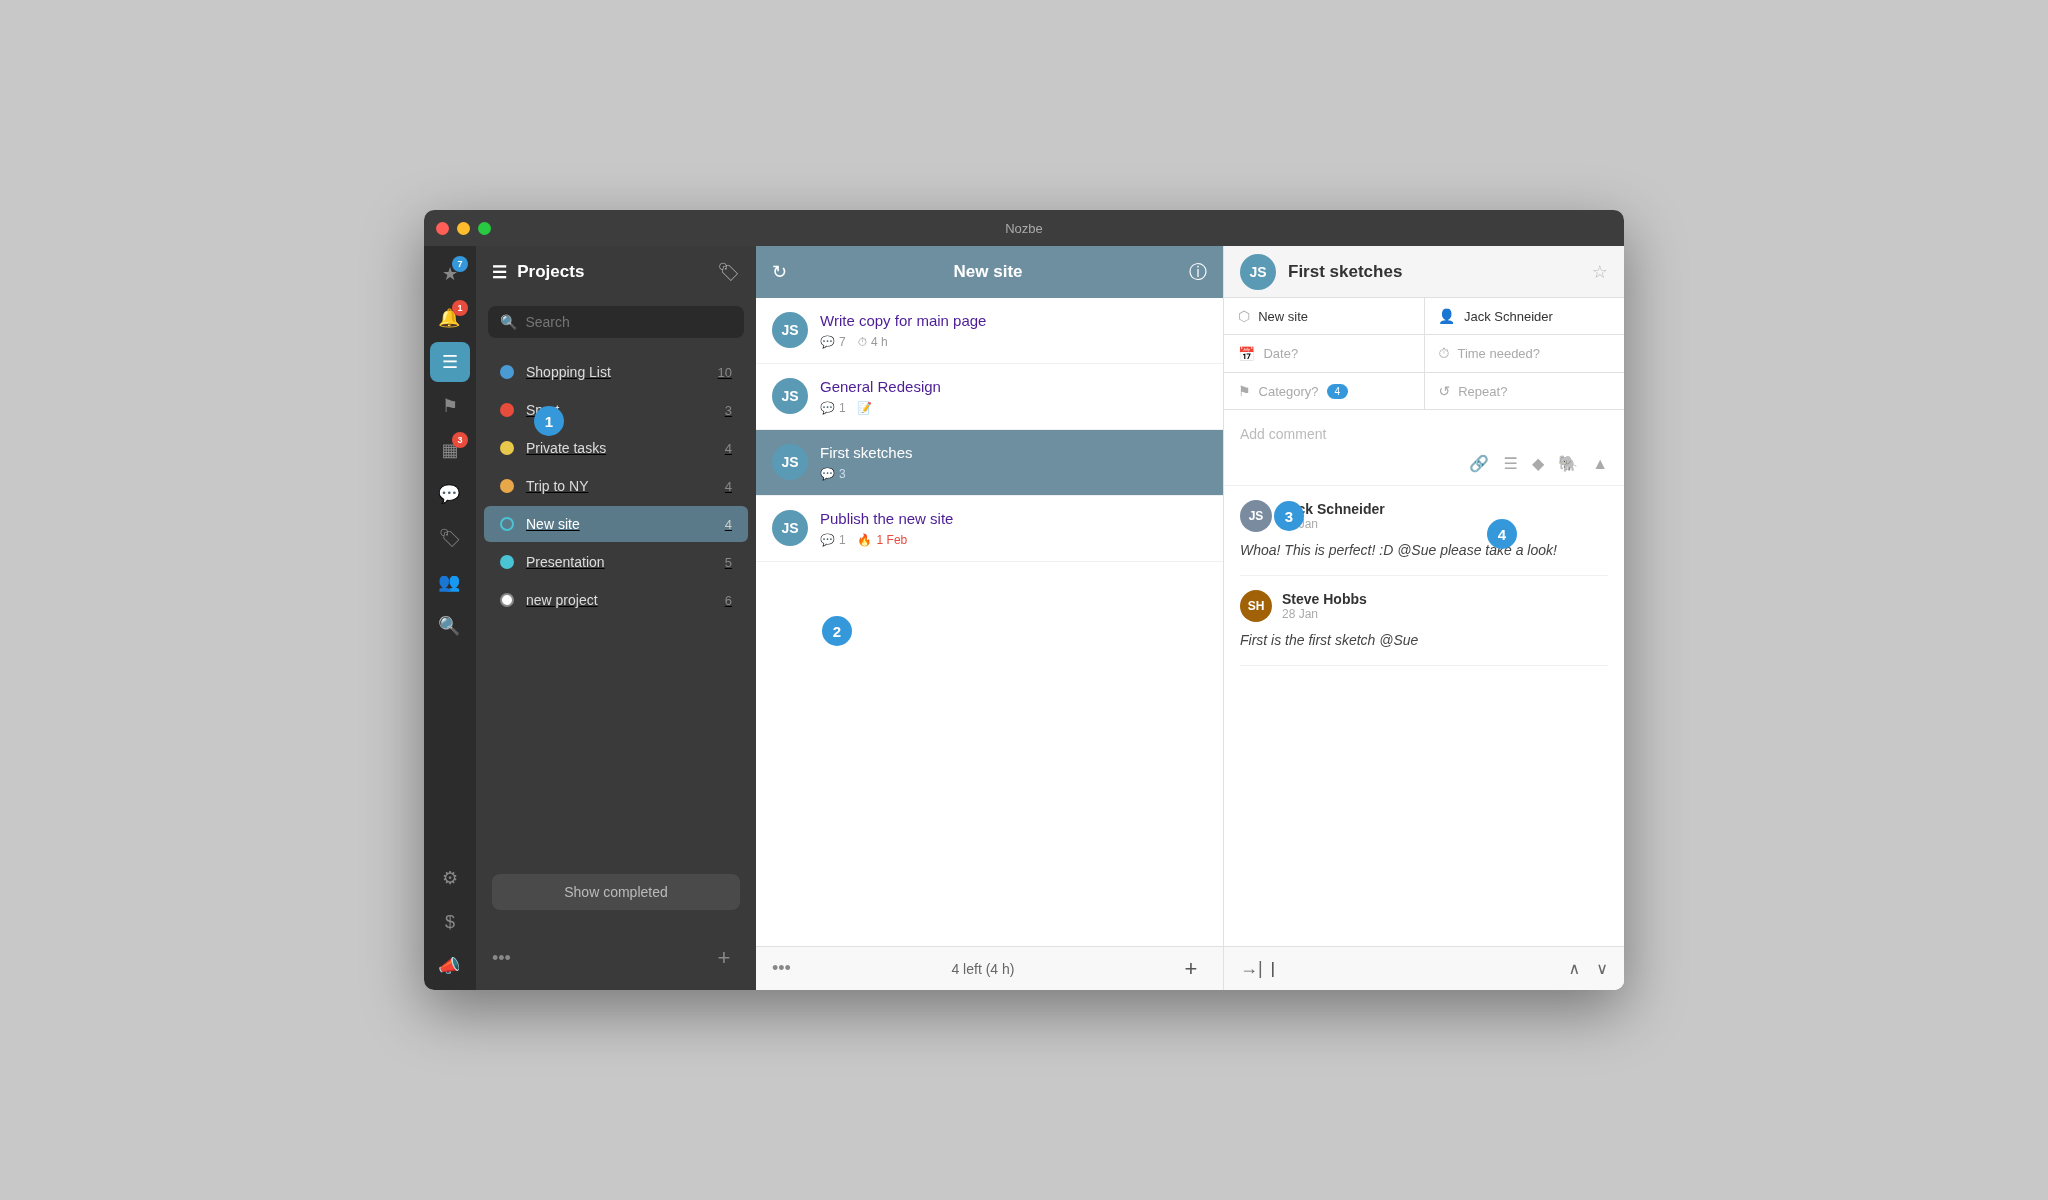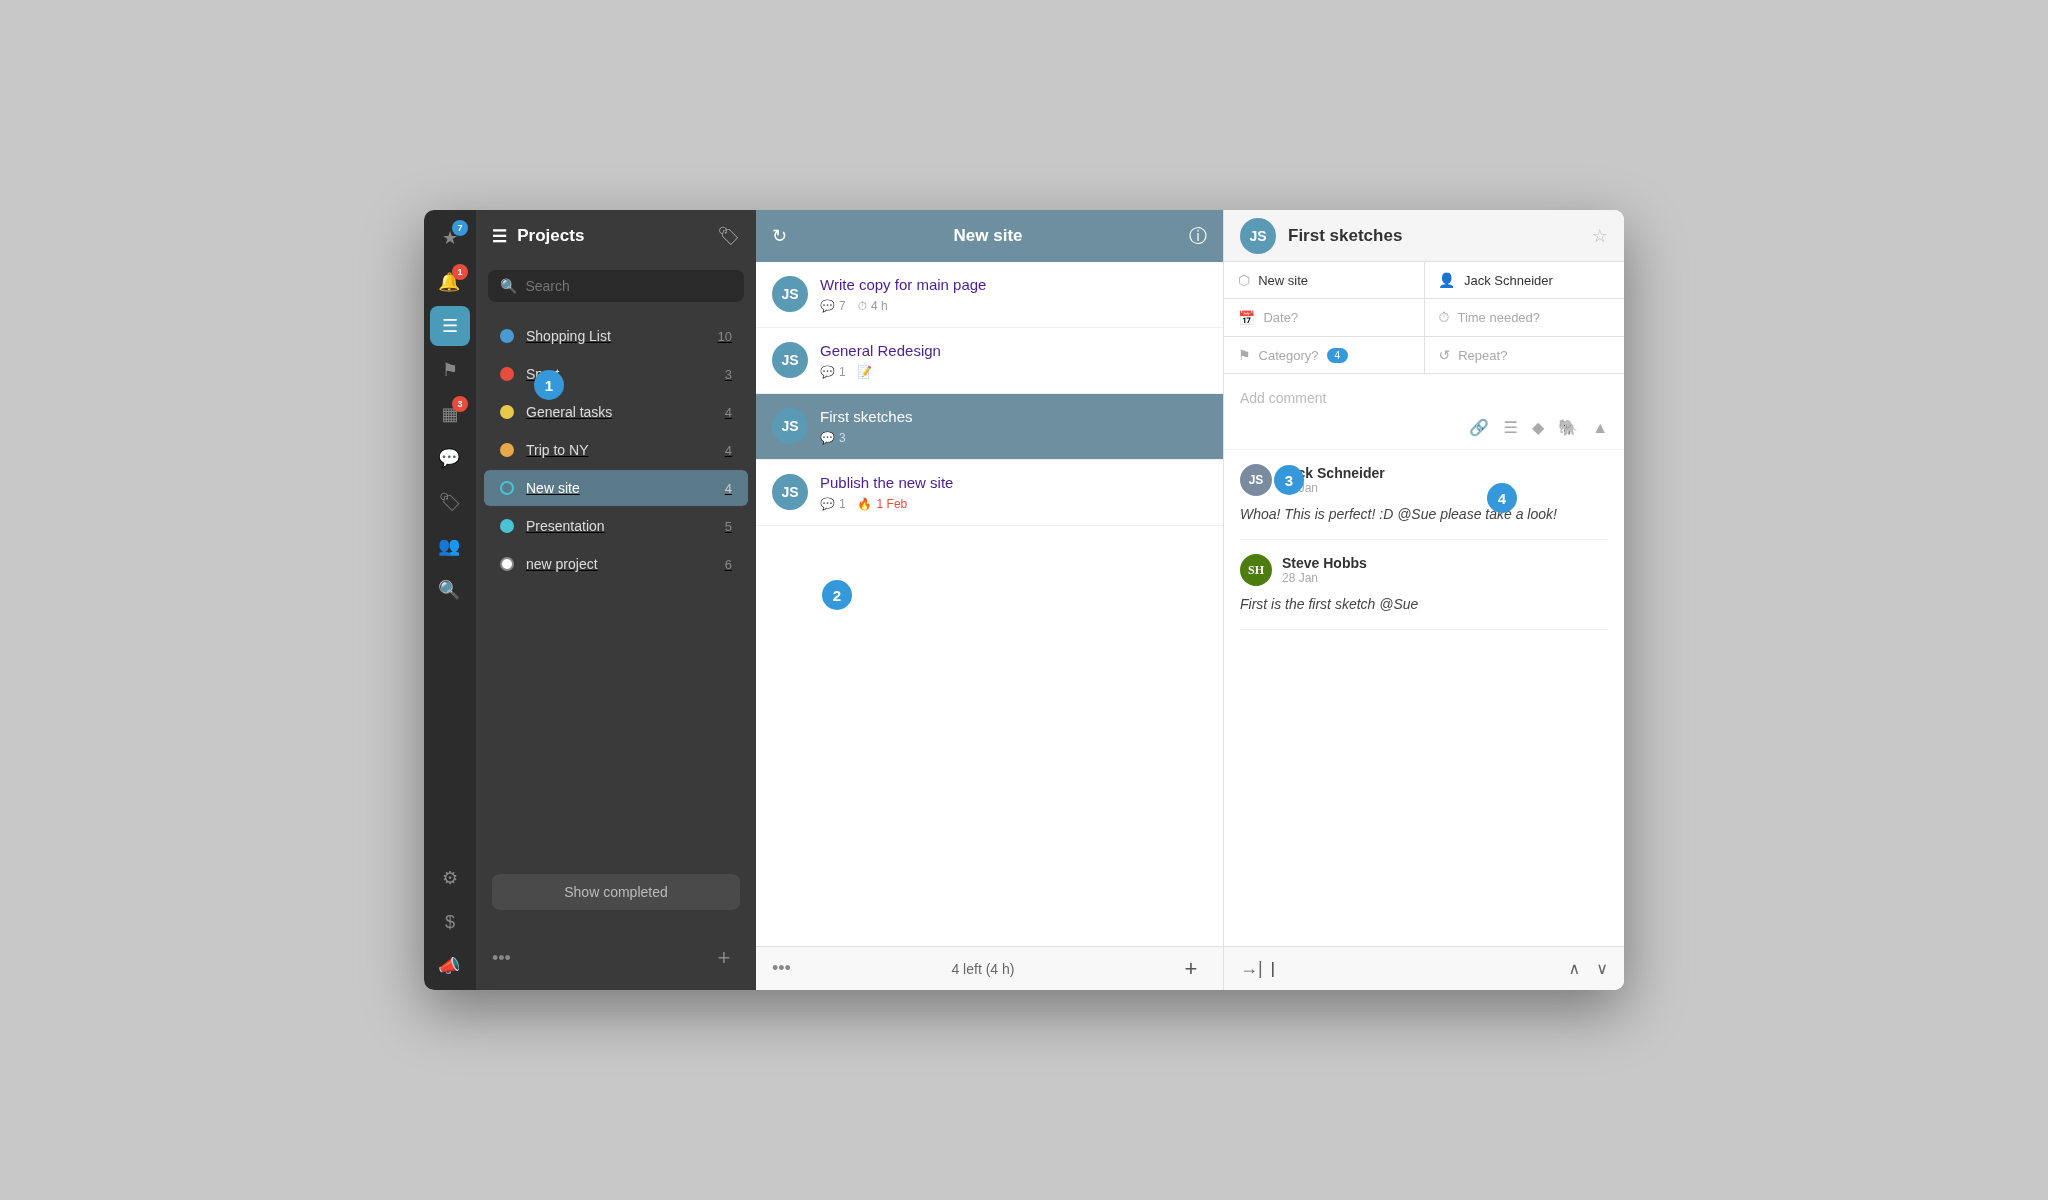--- a/index.html
+++ b/index.html
@@ -430,20 +430,28 @@
     }
     
     .av-blue { background: #5b9ab5; }
     .av-jack { background: #7a8ba0; }
   </style>
 </head>
 <body>
 
 <div class="window">
 
+  <div class="titlebar">
+    <div class="titlebar-buttons">
+      <div class="tb-btn tb-close"></div>
+      <div class="tb-btn tb-min"></div>
+      <div class="tb-btn tb-max"></div>
+    </div>
+    <span class="titlebar-title">Nozbe</span>
+  </div>
 
   <div class="window-inner">
 
     <div class="icon-sidebar">
       <div class="icon-sidebar-item" style="position:relative;">
         <span>★</span>
         <span class="badge blue">7</span>
       </div>
       <div class="icon-sidebar-item" style="position:relative;">
         <span>🔔</span>
@@ -506,21 +514,21 @@
         </div>
 
         <div class="project-item">
           <div class="project-dot" style="background:#e74c3c;"></div>
           <span class="project-name">Sport</span>
           <span class="project-count">3</span>
         </div>
 
         <div class="project-item">
           <div class="project-dot" style="background:#e8c84a;"></div>
-          <span class="project-name">General tasks</span>
+          <span class="project-name">Private tasks</span>
           <span class="project-count">4</span>
         </div>
 
         <div class="project-item">
           <div class="project-dot" style="background:#e8a84a;"></div>
           <span class="project-name">Trip to NY</span>
           <span class="project-count">4</span>
         </div>
 
         <div class="project-item active">
@@ -692,21 +700,21 @@
             <div class="comment-meta">
               <div class="comment-author">Jack Schneider</div>
               <div class="comment-date">29 Jan</div>
             </div>
           </div>
           <div class="comment-text">Whoa! This is perfect! :D @Sue please take a look!</div>
         </div>
 
         <div class="comment-item">
           <div class="comment-header">
-            <div class="comment-avatar" style="background:#4d7c0f;font-family:Liberation Serif, serif;">SH</div>
+            <div class="comment-avatar" style="background:#a16207;">SH</div>
             <div class="comment-meta">
               <div class="comment-author">Steve Hobbs</div>
               <div class="comment-date">28 Jan</div>
             </div>
           </div>
           <div class="comment-text">First is the first sketch @Sue</div>
         </div>
       </div>
 
       <div class="detail-footer">

